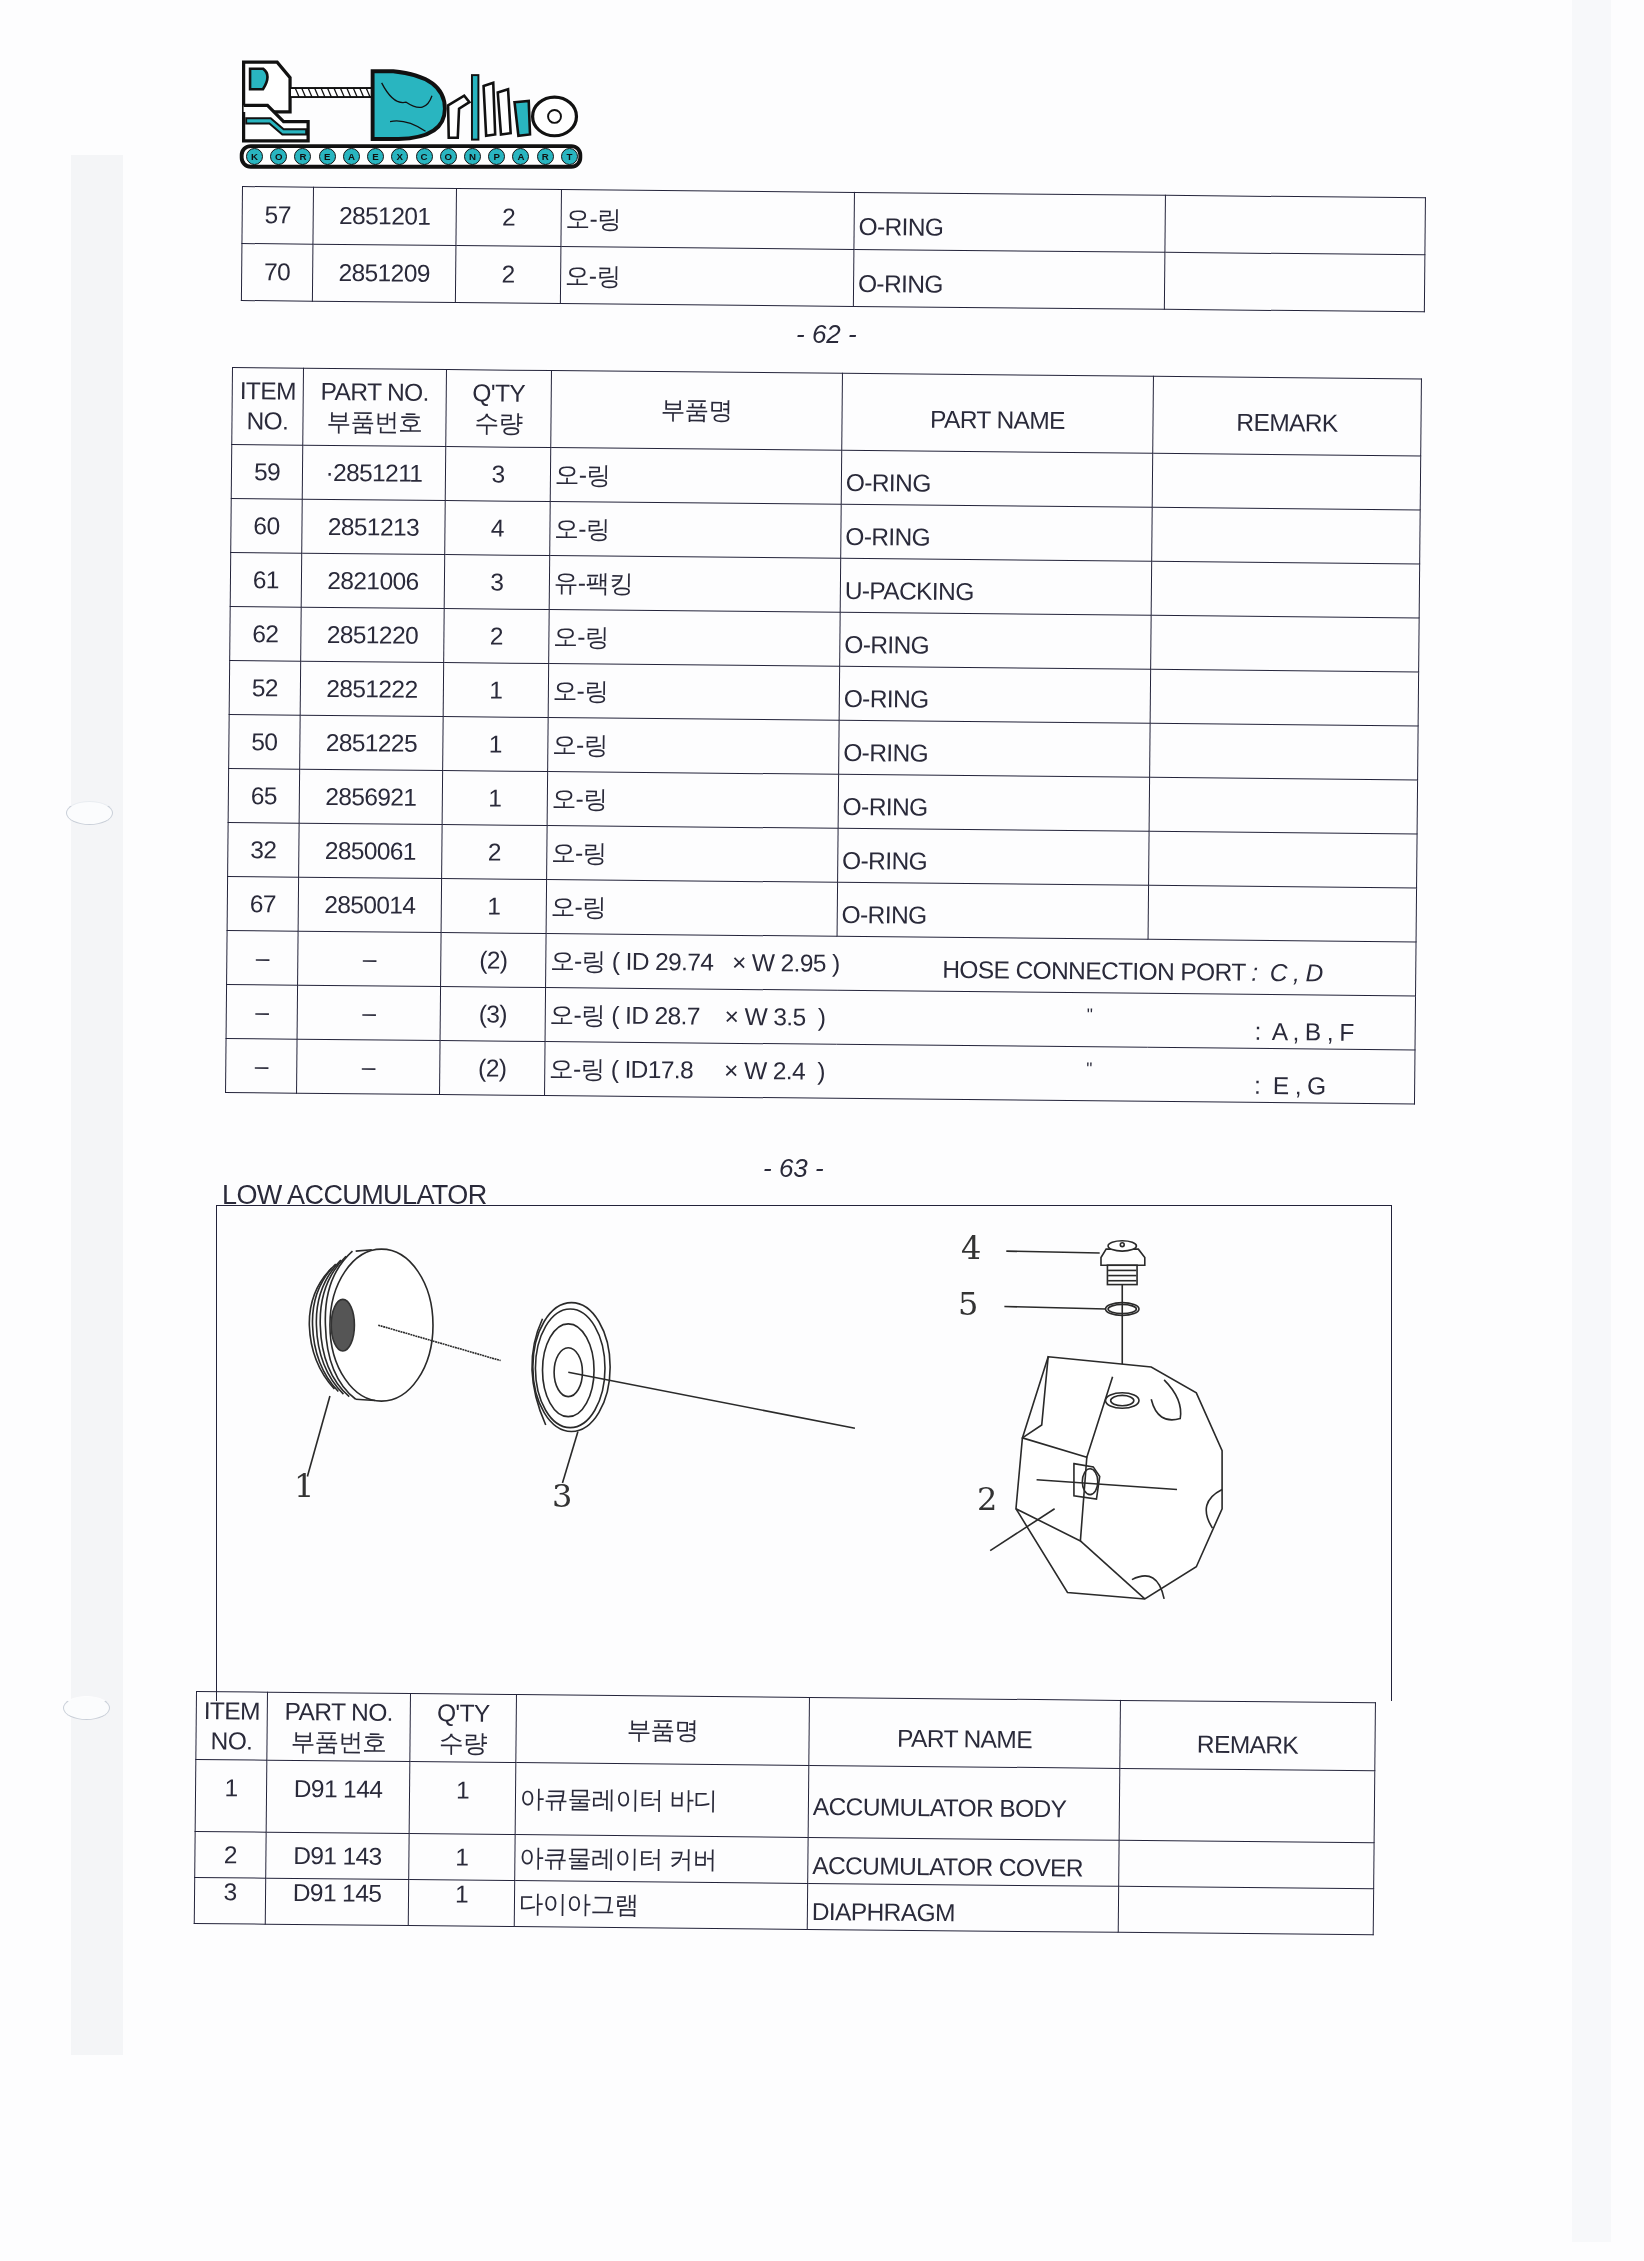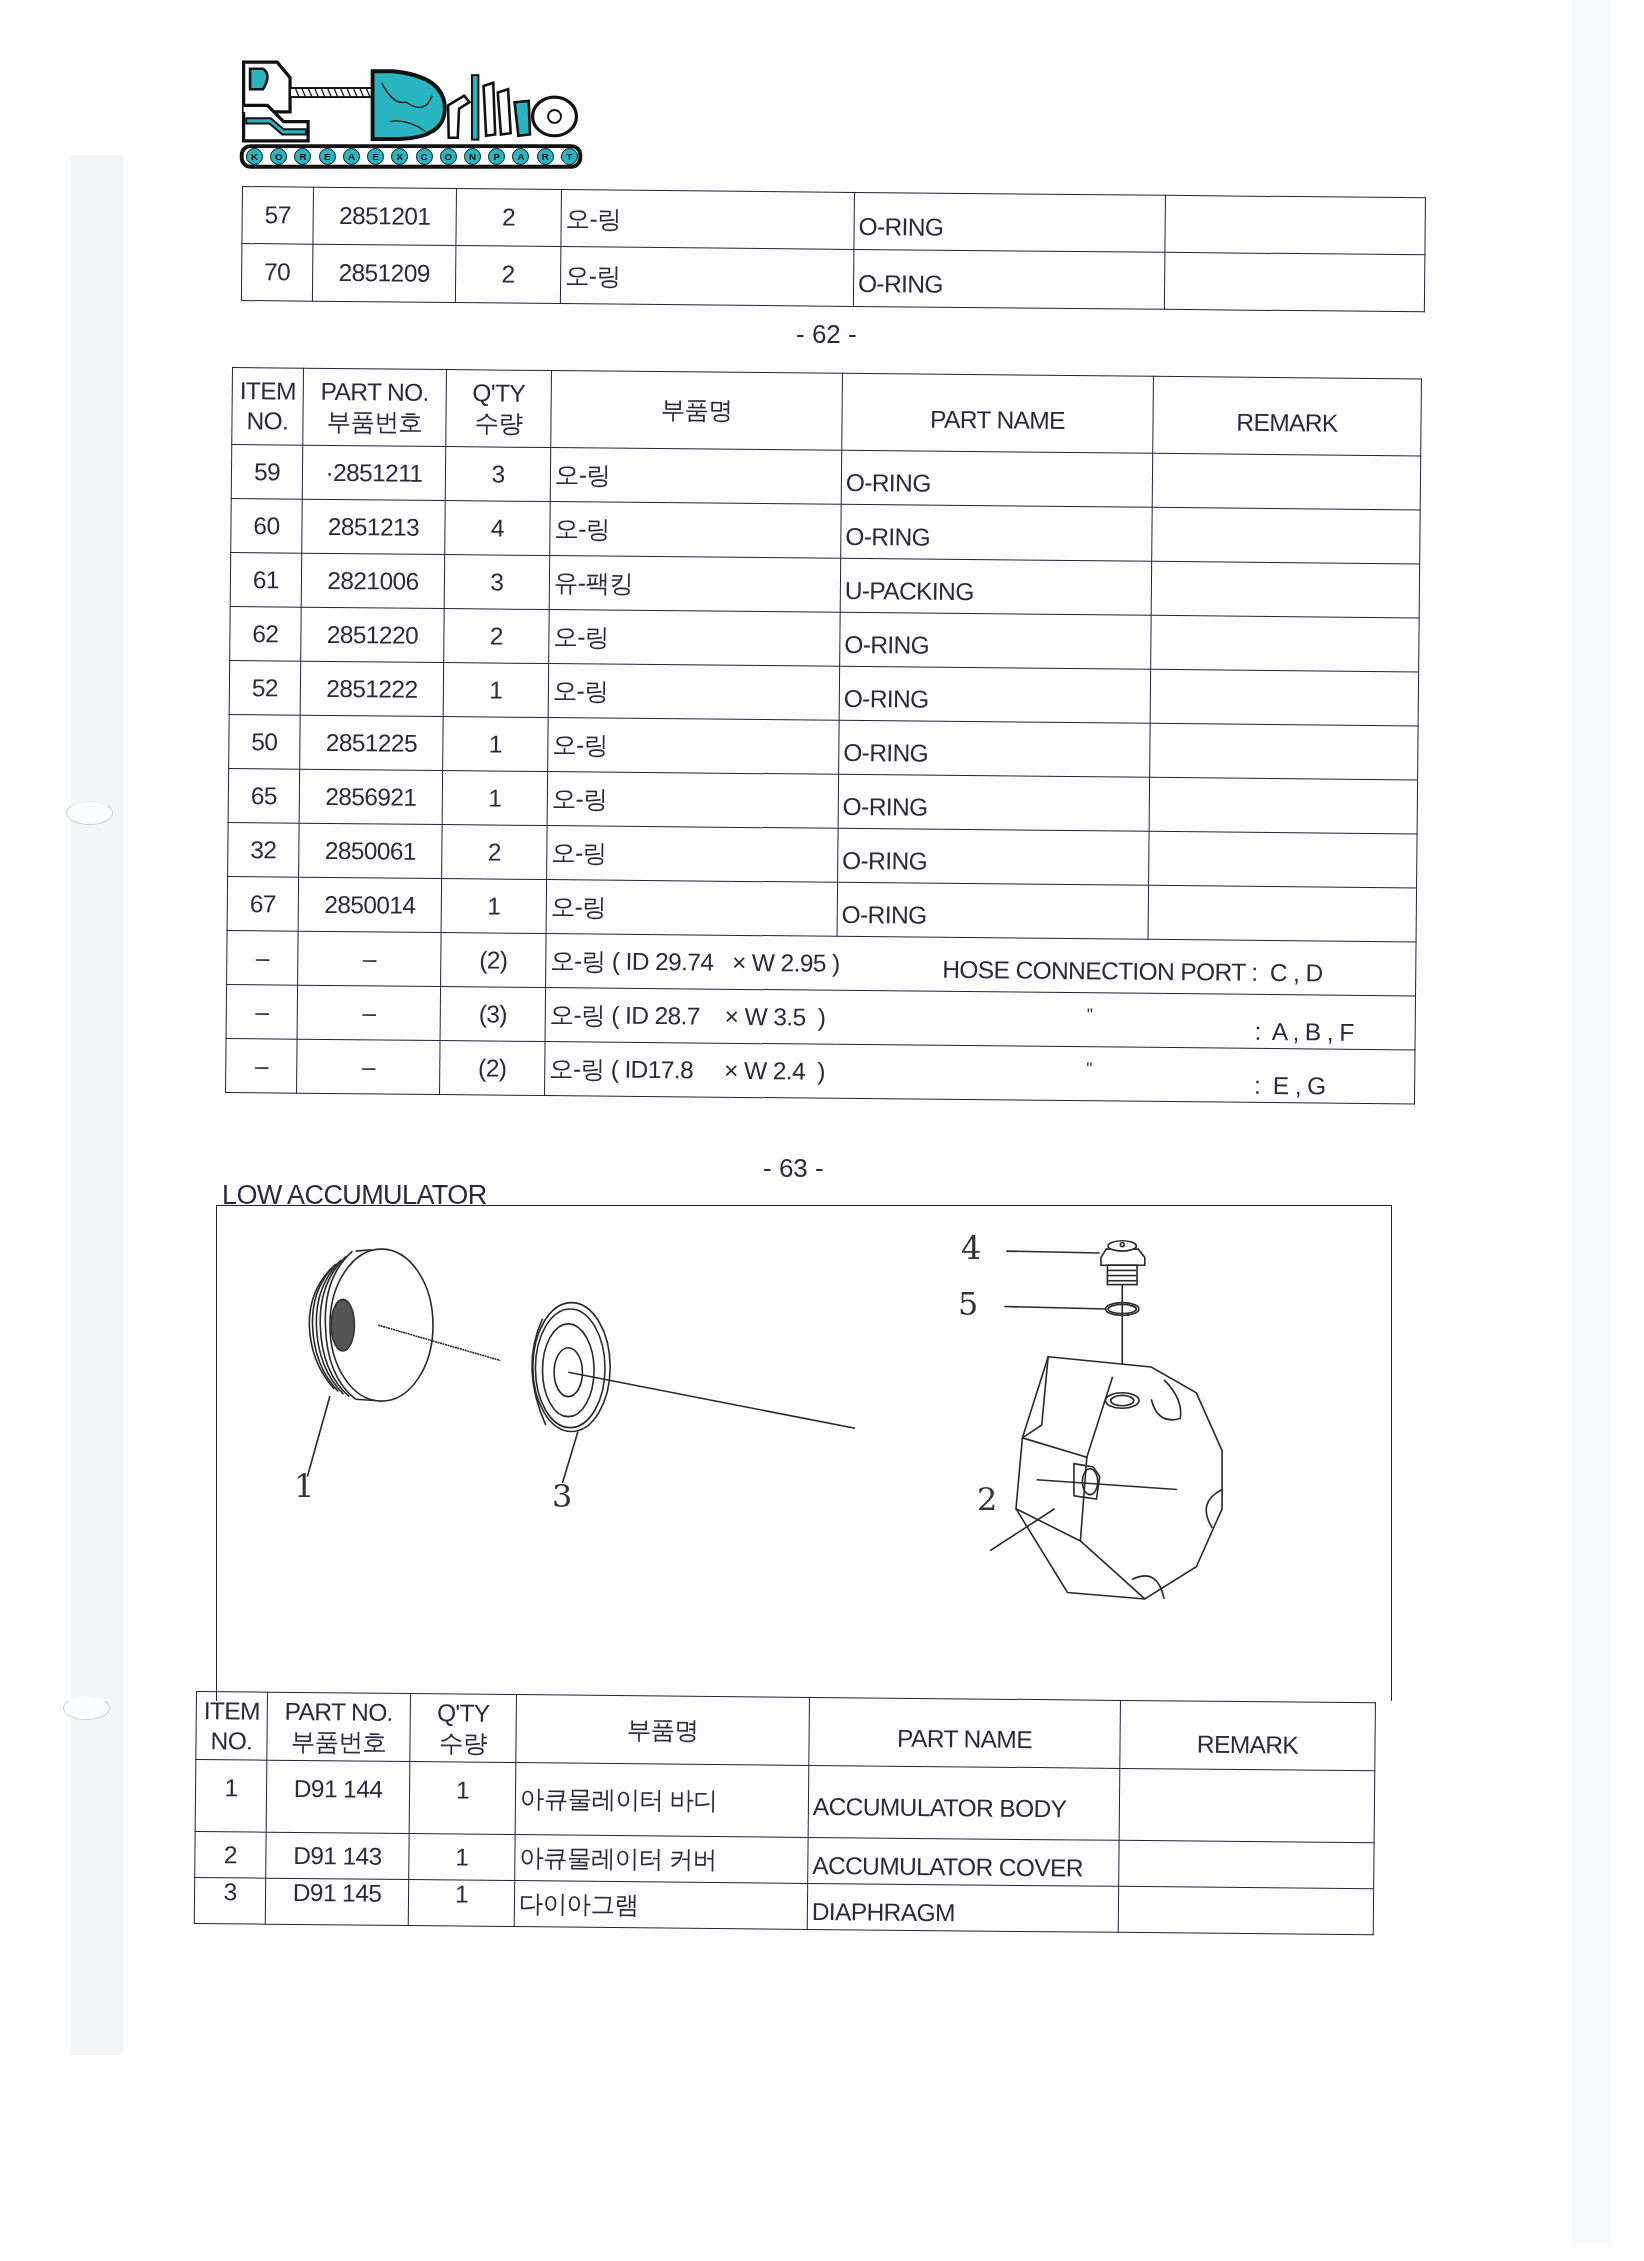--- a/index.html
+++ b/index.html
@@ -20,21 +20,21 @@
   }
   .tbl th { text-align:center; line-height:30px; }
   .c-item { text-align:center;margin-top:46px; }
   .c-part { text-align:center; }
   .c-qty  { text-align:center; }
   .c-kr   { text-align:left; padding-left:3.9px !important; }
   .c-en   { text-align:left; padding-left:3.9px !important; padding-top:11.6px !important; }
   .c-rem  { }
   .note-cell { position:relative; white-space:nowrap; text-align:left; padding-left:3.9px !important; }
   .note-right { position:absolute; }
-  .pageno { position:absolute; font-size:26px; color:#2a2a3a; }
+  .pageno { position:absolute; font-size:26px; color:#2a2a3a;font-style:italic; }
   .section-title { position:absolute; left:222px; top:1180px; font-size:27px; letter-spacing:-0.6px; }
   .diagram { position:absolute; left:216px; top:1205px; width:1176px; height:496px;
              border:1.9px solid #23233a; border-bottom:none; box-sizing:border-box; }
   .callout { position:absolute; font-family:"DejaVu Serif", serif; font-size:32px; color:#333; }
 </style>
 </head>
 <body>
 
 <div class="shade" style="left:71px;top:155px;width:52px;height:1900px;"></div>
 <div class="shade" style="left:1572px;top:0;width:39px;height:2242px;opacity:.6"></div>
@@ -233,21 +233,21 @@
     <td class="c-rem"></td>
   </tr>
 
   <tr style="height:54px;">
     <td class="c-item">–</td>
     <td class="c-part">–</td>
     <td class="c-qty">(2)</td>
     <td colspan="3" class="note-cell">
       <span style="white-space:pre;">오-링 ( ID 29.74   × W 2.95 )</span>
       <span class="note-right" style="left:396px;top:18px;">HOSE CONNECTION PORT</span>
-      <span class="note-right" style="left:705px;top:18px;white-space:pre;">:  C , D</span>
+      <span class="note-right" style="left:705px;top:18px;white-space:pre;font-style:italic;">:  C , D</span>
     </td>
   </tr>
   <tr style="height:54px;">
     <td class="c-item">–</td>
     <td class="c-part">–</td>
     <td class="c-qty">(3)</td>
     <td colspan="3" class="note-cell">
       <span style="white-space:pre;">오-링 ( ID 28.7    × W 3.5  )</span>
       <span class="note-right" style="left:541px;top:11.6px;font-size:17px;">"</span>
       <span class="note-right" style="left:709px;top:23px;white-space:pre;">:  A , B , F</span>

